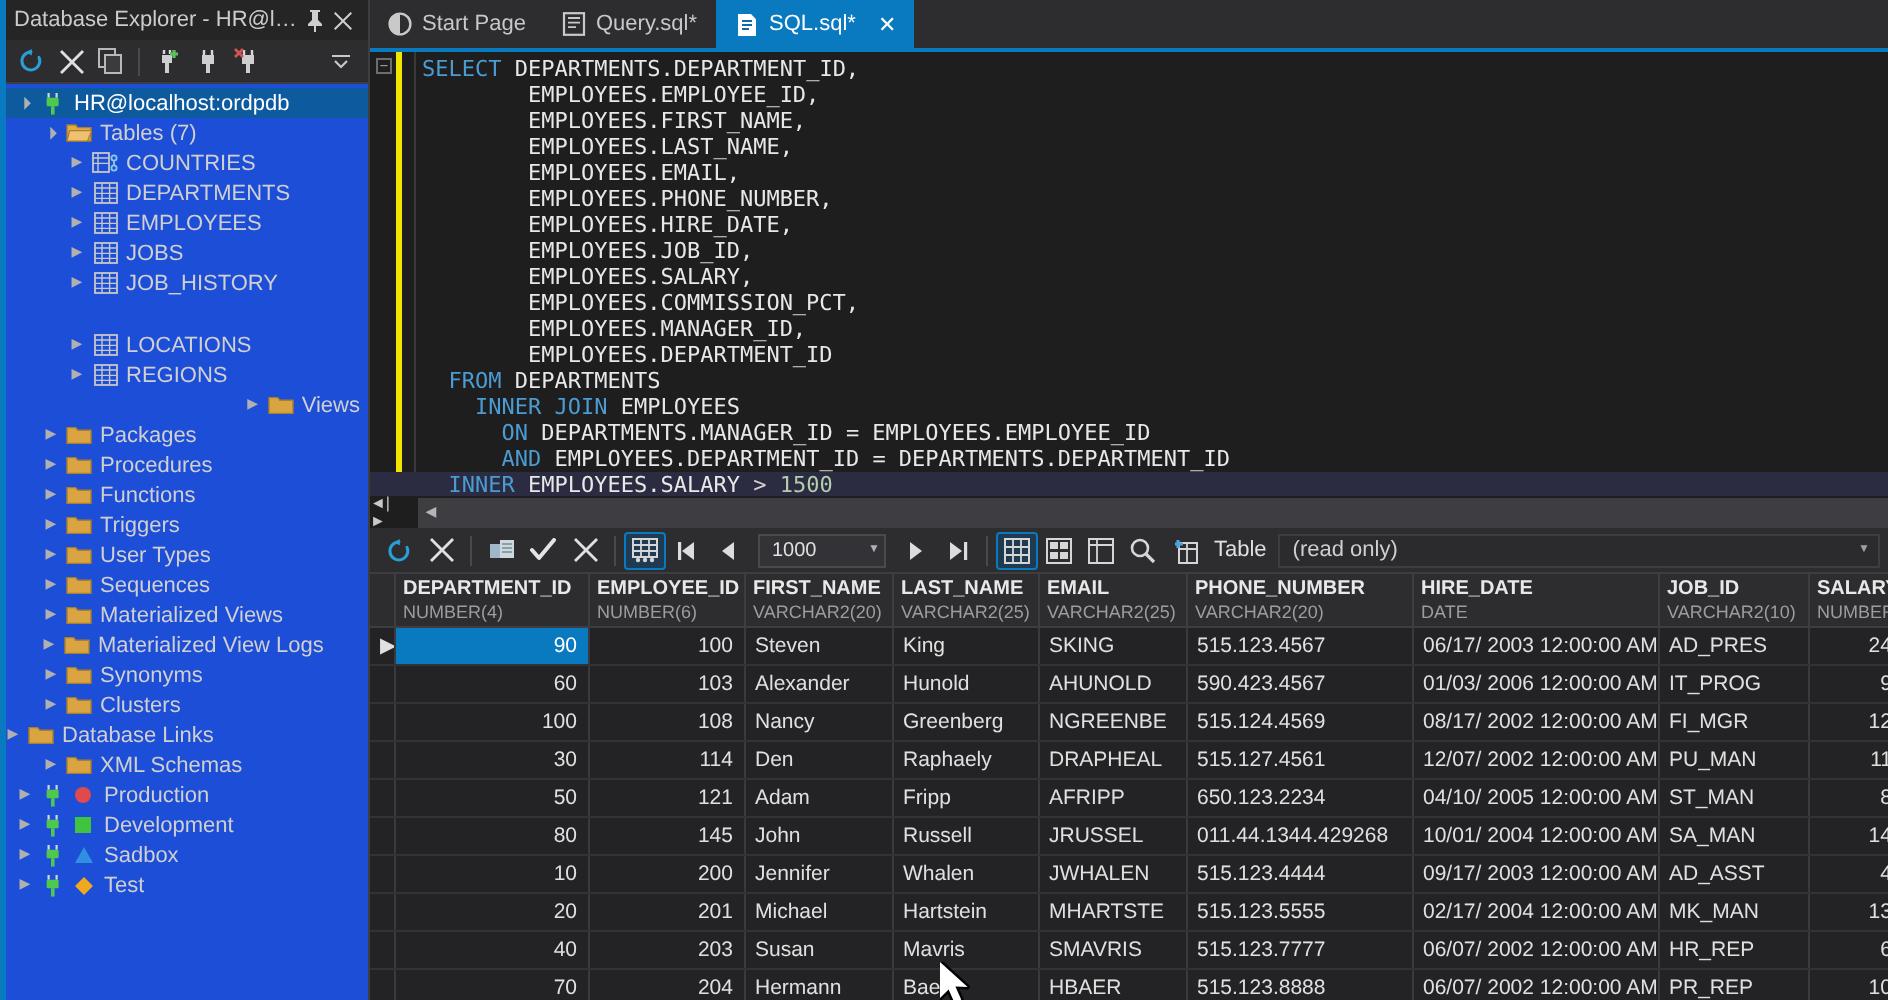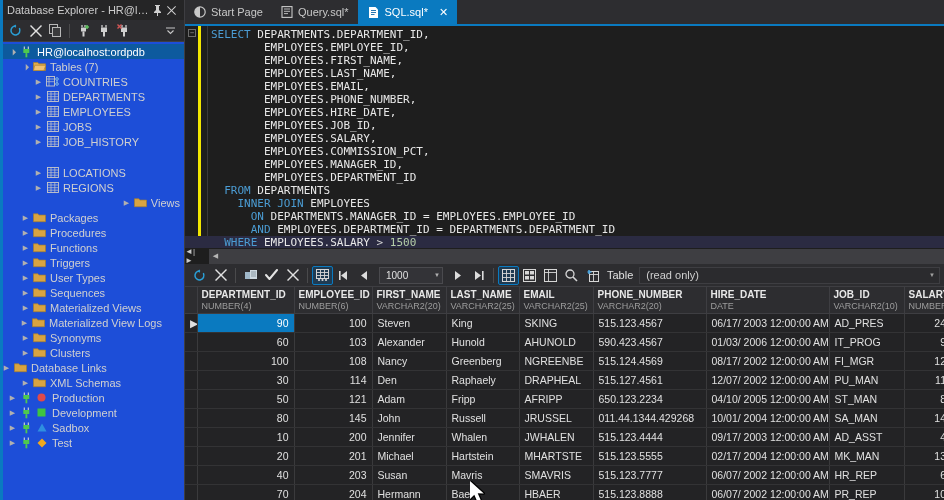--- a/index.html
+++ b/index.html
@@ -564,21 +564,21 @@
             <div class="cl">&nbsp;&nbsp;&nbsp;&nbsp;&nbsp;&nbsp;&nbsp;&nbsp;<span class="id">EMPLOYEES.HIRE_DATE,</span></div>
             <div class="cl">&nbsp;&nbsp;&nbsp;&nbsp;&nbsp;&nbsp;&nbsp;&nbsp;<span class="id">EMPLOYEES.JOB_ID,</span></div>
             <div class="cl">&nbsp;&nbsp;&nbsp;&nbsp;&nbsp;&nbsp;&nbsp;&nbsp;<span class="id">EMPLOYEES.SALARY,</span></div>
             <div class="cl">&nbsp;&nbsp;&nbsp;&nbsp;&nbsp;&nbsp;&nbsp;&nbsp;<span class="id">EMPLOYEES.COMMISSION_PCT,</span></div>
             <div class="cl">&nbsp;&nbsp;&nbsp;&nbsp;&nbsp;&nbsp;&nbsp;&nbsp;<span class="id">EMPLOYEES.MANAGER_ID,</span></div>
             <div class="cl">&nbsp;&nbsp;&nbsp;&nbsp;&nbsp;&nbsp;&nbsp;&nbsp;<span class="id">EMPLOYEES.DEPARTMENT_ID</span></div>
             <div class="cl">&nbsp;&nbsp;<span class="kw">FROM</span><span class="id">&nbsp;DEPARTMENTS</span></div>
             <div class="cl">&nbsp;&nbsp;&nbsp;&nbsp;<span class="kw">INNER&nbsp;JOIN</span><span class="id">&nbsp;EMPLOYEES</span></div>
             <div class="cl">&nbsp;&nbsp;&nbsp;&nbsp;&nbsp;&nbsp;<span class="kw">ON</span><span class="id">&nbsp;DEPARTMENTS.MANAGER_ID&nbsp;=&nbsp;EMPLOYEES.EMPLOYEE_ID</span></div>
             <div class="cl">&nbsp;&nbsp;&nbsp;&nbsp;&nbsp;&nbsp;<span class="kw">AND</span><span class="id">&nbsp;EMPLOYEES.DEPARTMENT_ID&nbsp;=&nbsp;DEPARTMENTS.DEPARTMENT_ID</span></div>
-            <div class="cl cur">&nbsp;&nbsp;<span class="kw">WHERE</span><span class="id">&nbsp;EMPLOYEES.SALARY&nbsp;</span><span class="op">&gt;&nbsp;</span><span class="num">1500</span></div>
+            <div class="cl cur">&nbsp;&nbsp;<span class="kw">INNER</span><span class="id">&nbsp;EMPLOYEES.SALARY&nbsp;</span><span class="op">&gt;&nbsp;</span><span class="num">1500</span></div>
           </div>
       </div>
     </div>
 
     <div id="hsplit">
       <div id="hsgrip">◄|►</div>
       <div id="hscroll">
         <span class="scrollarrow">◀</span>
       </div>
     </div>

